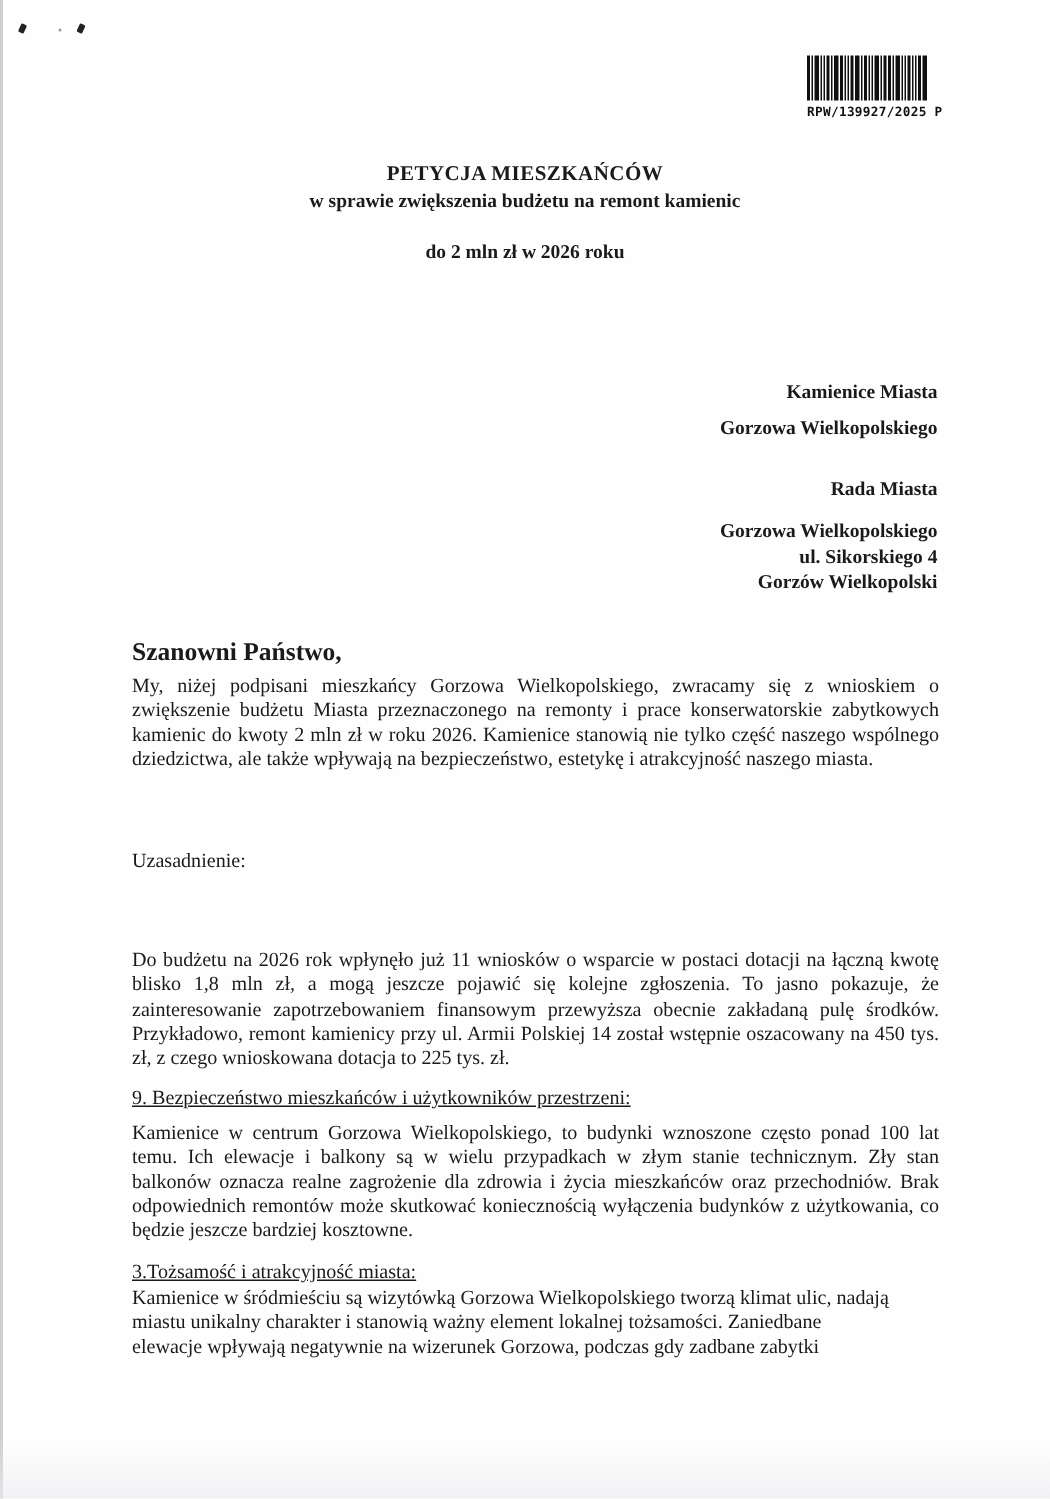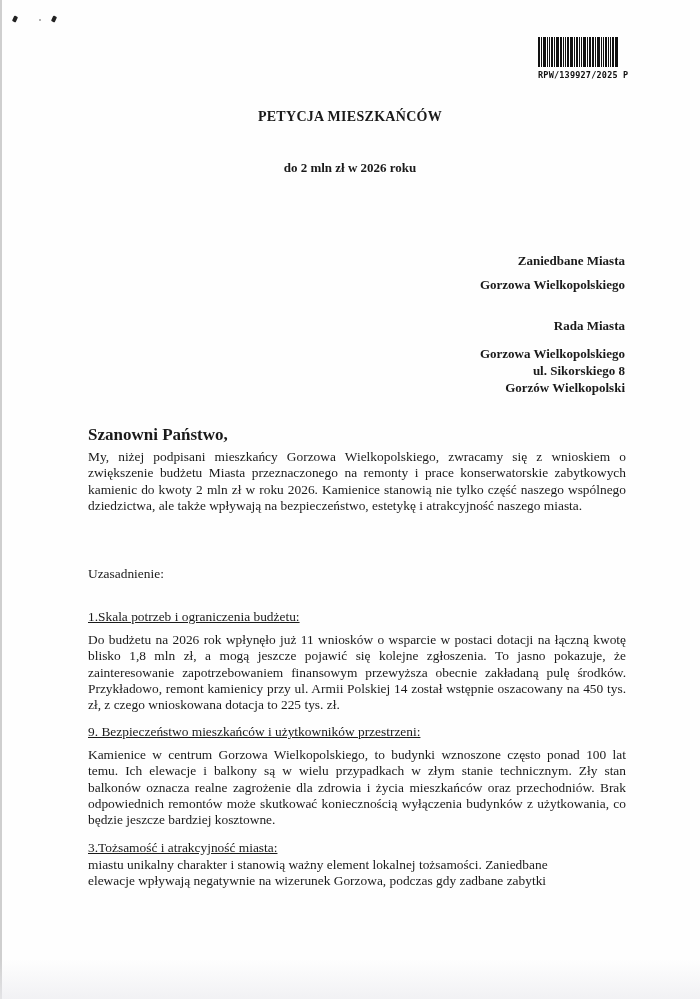--- a/index.html
+++ b/index.html
@@ -80,42 +80,43 @@
         <span style="width: 2px;"></span>
         <span style="width: 1px;"></span>
         <span style="width: 1px;"></span>
         <span style="width: 2px;"></span>
         <span style="width: 3px;"></span>
       </div>
     <div class="barcode-text">RPW/139927/2025 P</div>
   </div>
 
   <div class="title t1">PETYCJA MIESZKAŃCÓW</div>
+  <div class="title t2">w sprawie zwiększenia budżetu na remont kamienic</div>
   <div class="title t3">do 2 mln zł w 2026 roku</div>
 
-  <div class="addr a1">Zaniedbane Miasta</div>
+  <div class="addr a1">Kamienice Miasta</div>
   <div class="addr a2">Gorzowa Wielkopolskiego</div>
   <div class="addr a3">Rada Miasta</div>
   <div class="addr a4">
     <div>Gorzowa Wielkopolskiego</div>
-    <div>ul. Sikorskiego 8</div>
+    <div>ul. Sikorskiego 4</div>
     <div>Gorzów Wielkopolski</div>
   </div>
 
   <div class="greeting">Szanowni Państwo,</div>
   <div class="para p-intro">My, niżej podpisani mieszkańcy Gorzowa Wielkopolskiego, zwracamy się z wnioskiem o zwiększenie budżetu Miasta przeznaczonego na remonty i prace konserwatorskie zabytkowych kamienic do kwoty 2 mln zł w roku 2026. Kamienice stanowią nie tylko część naszego wspólnego dziedzictwa, ale także wpływają na bezpieczeństwo, estetykę i atrakcyjność naszego miasta.</div>
 
   <div class="heading h-main">Uzasadnienie:</div>
 
-  <div class="heading h-u h1">1.Skala potrzeb i ograniczenia budżetu:</div>
   <div class="para p1">Do budżetu na 2026 rok wpłynęło już 11 wniosków o wsparcie w postaci dotacji na łączną kwotę blisko 1,8 mln zł, a mogą jeszcze pojawić się kolejne zgłoszenia. To jasno pokazuje, że zainteresowanie zapotrzebowaniem finansowym przewyższa obecnie zakładaną pulę środków. Przykładowo, remont kamienicy przy ul. Armii Polskiej 14 został wstępnie oszacowany na 450 tys. zł, z czego wnioskowana dotacja to 225 tys. zł.</div>
 
   <div class="heading h-u h2">9. Bezpieczeństwo mieszkańców i użytkowników przestrzeni:</div>
   <div class="para p2">Kamienice w centrum Gorzowa Wielkopolskiego, to budynki wznoszone często ponad 100 lat temu. Ich elewacje i balkony są w wielu przypadkach w złym stanie technicznym. Zły stan balkonów oznacza realne zagrożenie dla zdrowia i życia mieszkańców oraz przechodniów. Brak odpowiednich remontów może skutkować koniecznością wyłączenia budynków z użytkowania, co będzie jeszcze bardziej kosztowne.</div>
 
   <div class="heading h-u h3">3.Tożsamość i atrakcyjność miasta:</div>
   <div class="para p3">
+    <div>Kamienice w śródmieściu są wizytówką Gorzowa Wielkopolskiego tworzą klimat ulic, nadają</div>
     <div>miastu unikalny charakter i stanowią ważny element lokalnej tożsamości. Zaniedbane</div>
     <div>elewacje wpływają negatywnie na wizerunek Gorzowa, podczas gdy zadbane zabytki</div>
   </div>
 
   <div class="shade"></div>
 </div>
 
 </body></html>

